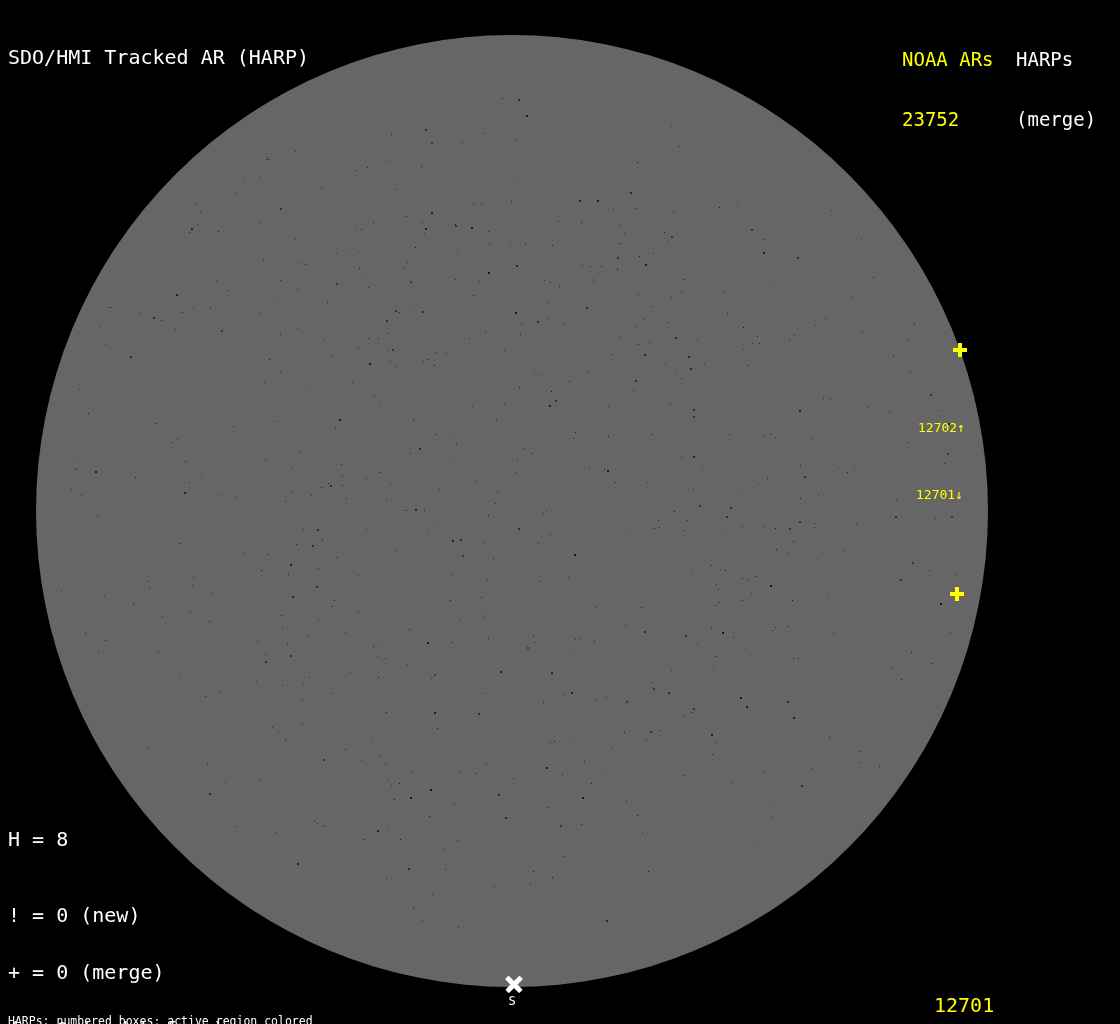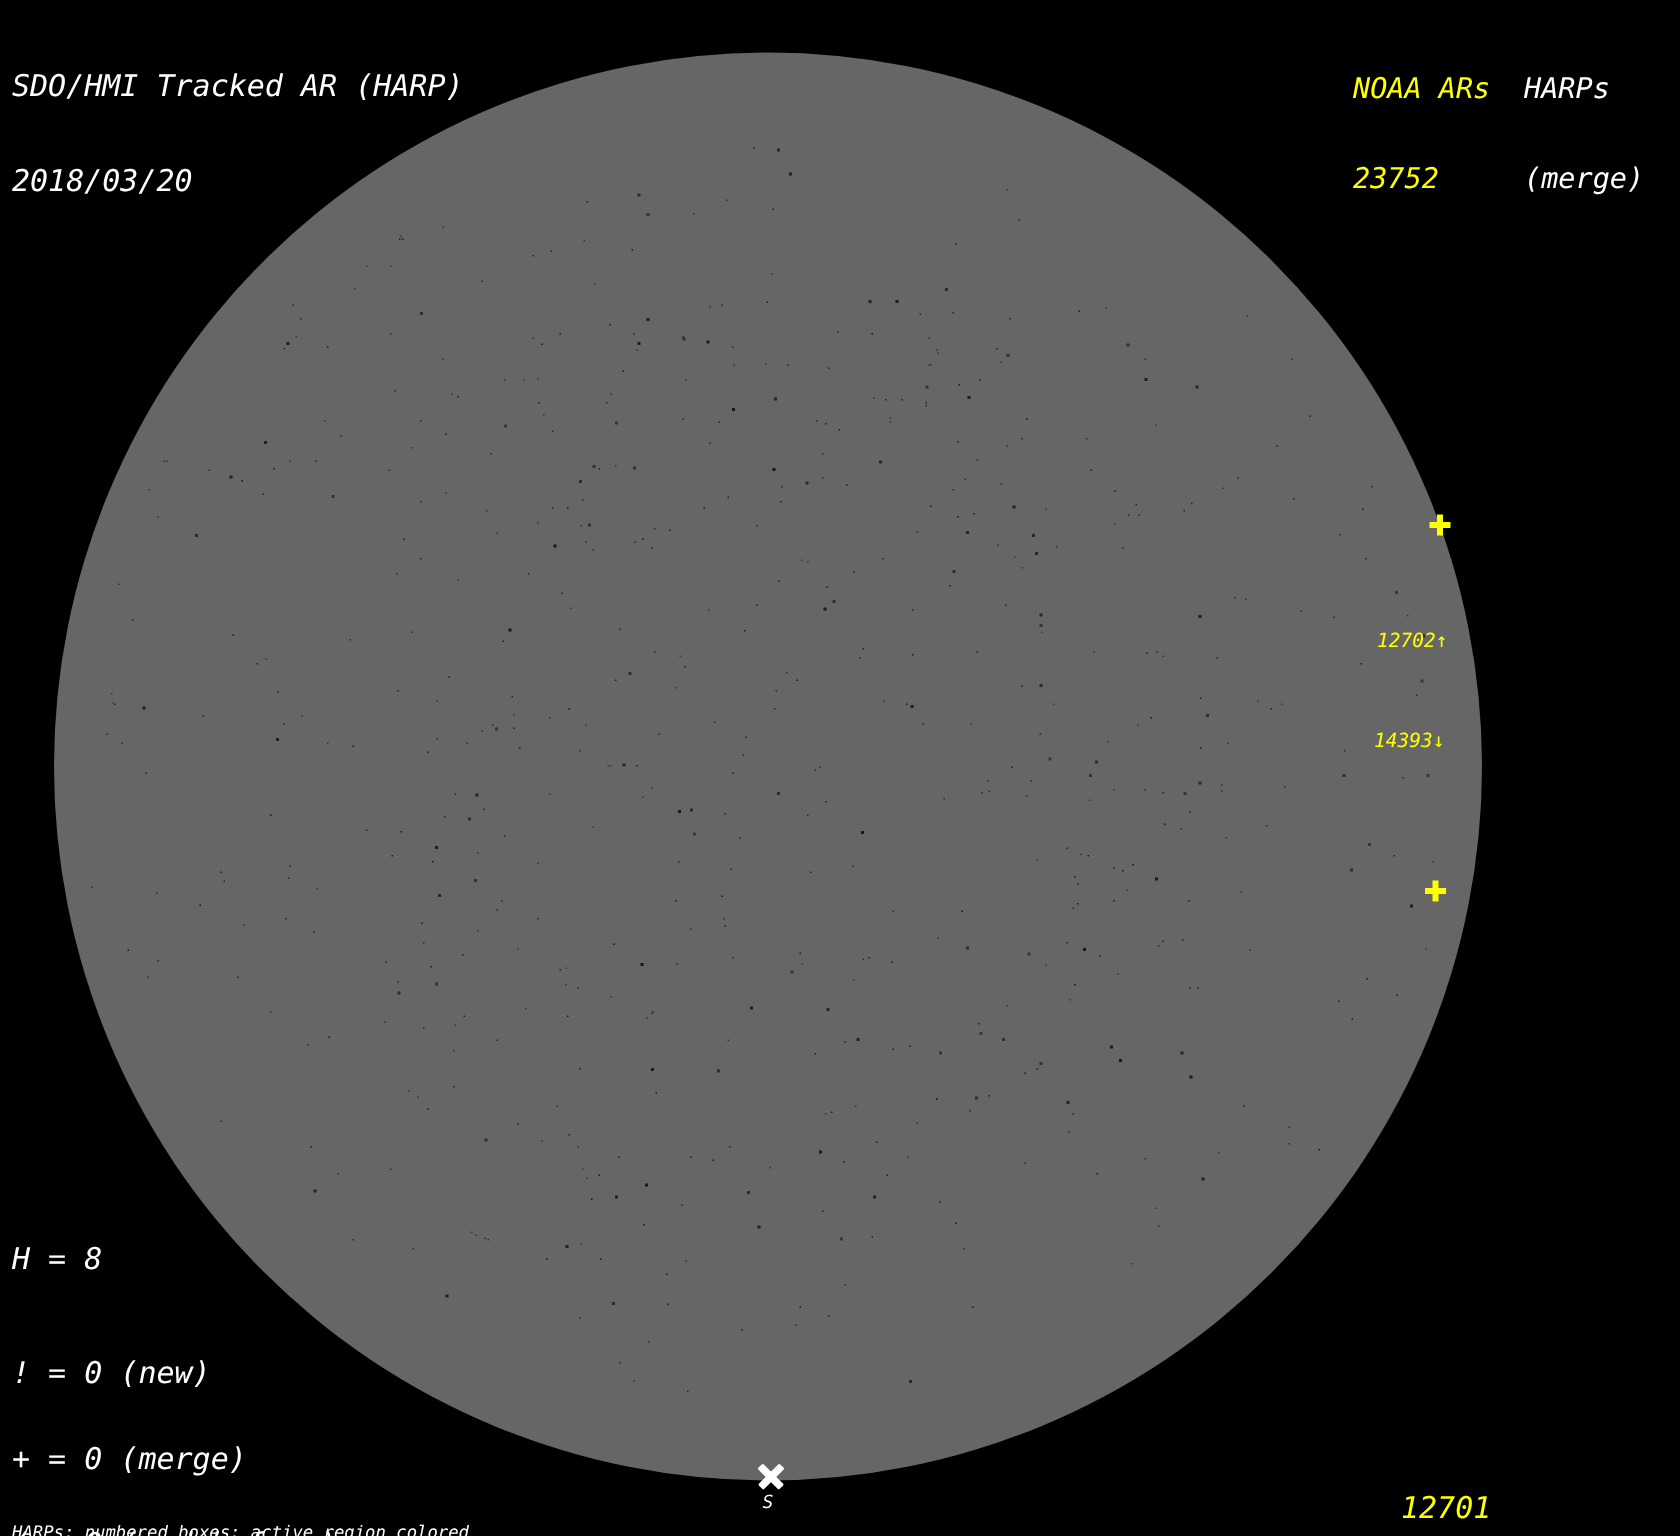--- a/index.html
+++ b/index.html
@@ -9,21 +9,20 @@
     width: 1120px;
     height: 1024px;
     overflow: hidden;
     font-family: "DejaVu Sans Mono", "Liberation Mono", monospace;
   }
   #plot-canvas {
     position: relative;
     width: 1120px;
     height: 1024px;
     background: var(--bg, #000);
-    font-style: italic;
   }
   .disk {
     position: absolute;
     border-radius: 50%;
     background: var(--disk, #666666);
   }
   .speck {
     position: absolute;
     background: #161616;
   }
@@ -708,38 +707,37 @@
       <div class="speck" style="width: 1px; height: 1px; left: 311px; top: 495px; opacity: 0.63;"></div>
       <div class="speck" style="width: 1px; height: 1px; left: 788px; top: 626px; opacity: 0.93;"></div>
       <div class="speck" style="width: 1px; height: 1px; left: 407px; top: 262px; opacity: 0.71;"></div>
       <div class="speck" style="width: 1px; height: 1px; left: 552px; top: 245px; opacity: 0.86;"></div>
       <div class="speck" style="width: 1px; height: 1px; left: 794px; top: 335px; opacity: 0.71;"></div>
       <div class="speck" style="width: 1px; height: 1px; left: 388px; top: 779px; opacity: 0.59;"></div>
     </div>
 
   <div class="txt white title-block">
     <div>SDO/HMI Tracked AR (HARP)</div>
-    <div>2018/03/20</div>
   </div>
 
   <div class="txt yellow hdr-col hdr-noaa">
     <div>NOAA ARs</div>
     <div>23752</div>
   </div>
 
   <div class="txt white hdr-col hdr-harps">
     <div>HARPs</div>
     <div>(merge)</div>
   </div>
 
   <div id="marker-layer">
       <div class="ar-cross" style="left: 953px; top: 343px;"></div>
       <div class="ar-cross" style="left: 950px; top: 587px;"></div>
       <div class="ar-label" style="left: 918px; top: 420px;">12702↑</div>
-      <div class="ar-label" style="left: 916px; top: 487px;">14393↓</div>
+      <div class="ar-label" style="left: 916px; top: 487px;">12701↓</div>
     </div>
 
   <div class="x-mark" id="south-x" style="left: 506px; top: 976px;"></div>
   <div class="s-label" id="south-s" style="left: 504px; top: 995px;">S</div>
 
   <div class="txt white legend-h">H = 8</div>
 
   <div class="txt white legend-items">
     <div>! = 0 (new)</div>
     <div>+ = 0 (merge)</div>

